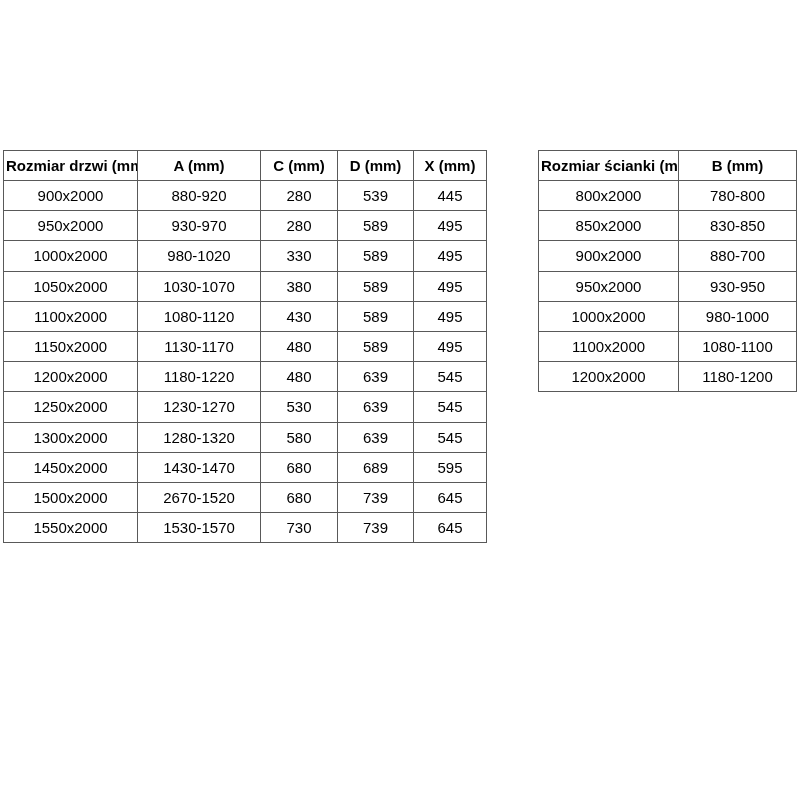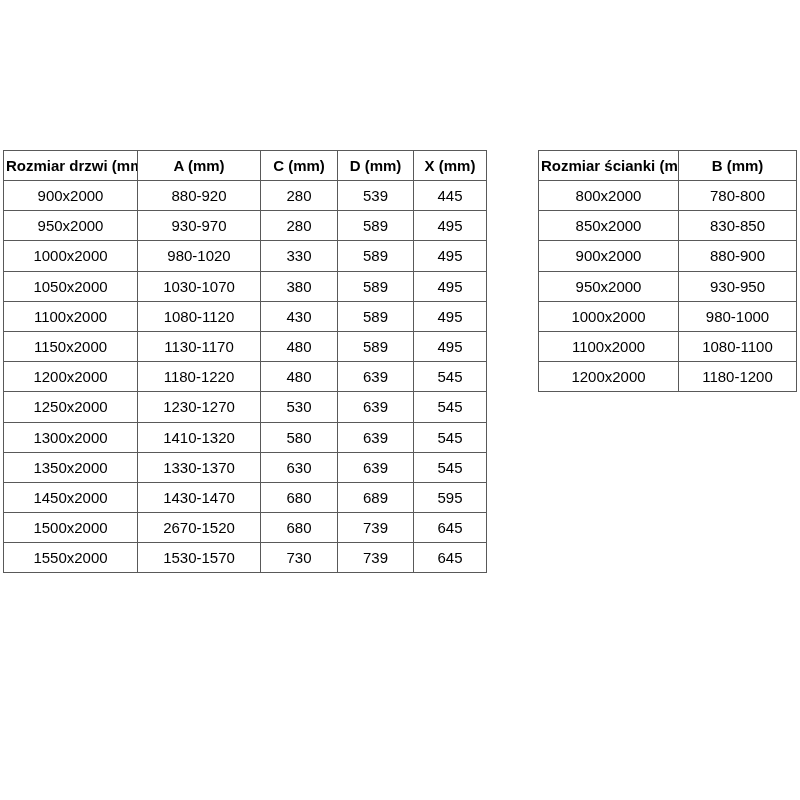--- a/index.html
+++ b/index.html
@@ -118,29 +118,22 @@
         </tr>
         <tr>
           <td>1250x2000</td>
           <td>1230-1270</td>
           <td>530</td>
           <td>639</td>
           <td>545</td>
         </tr>
         <tr>
           <td>1300x2000</td>
-          <td>1410-1320</td>
+          <td>1280-1320</td>
           <td>580</td>
-          <td>639</td>
-          <td>545</td>
-        </tr>
-        <tr>
-          <td>1350x2000</td>
-          <td>1330-1370</td>
-          <td>630</td>
           <td>639</td>
           <td>545</td>
         </tr>
         <tr>
           <td>1450x2000</td>
           <td>1430-1470</td>
           <td>680</td>
           <td>689</td>
           <td>595</td>
         </tr>
@@ -176,21 +169,21 @@
         <tr>
           <td>800x2000</td>
           <td>780-800</td>
         </tr>
         <tr>
           <td>850x2000</td>
           <td>830-850</td>
         </tr>
         <tr>
           <td>900x2000</td>
-          <td>880-900</td>
+          <td>880-700</td>
         </tr>
         <tr>
           <td>950x2000</td>
           <td>930-950</td>
         </tr>
         <tr>
           <td>1000x2000</td>
           <td>980-1000</td>
         </tr>
         <tr>

